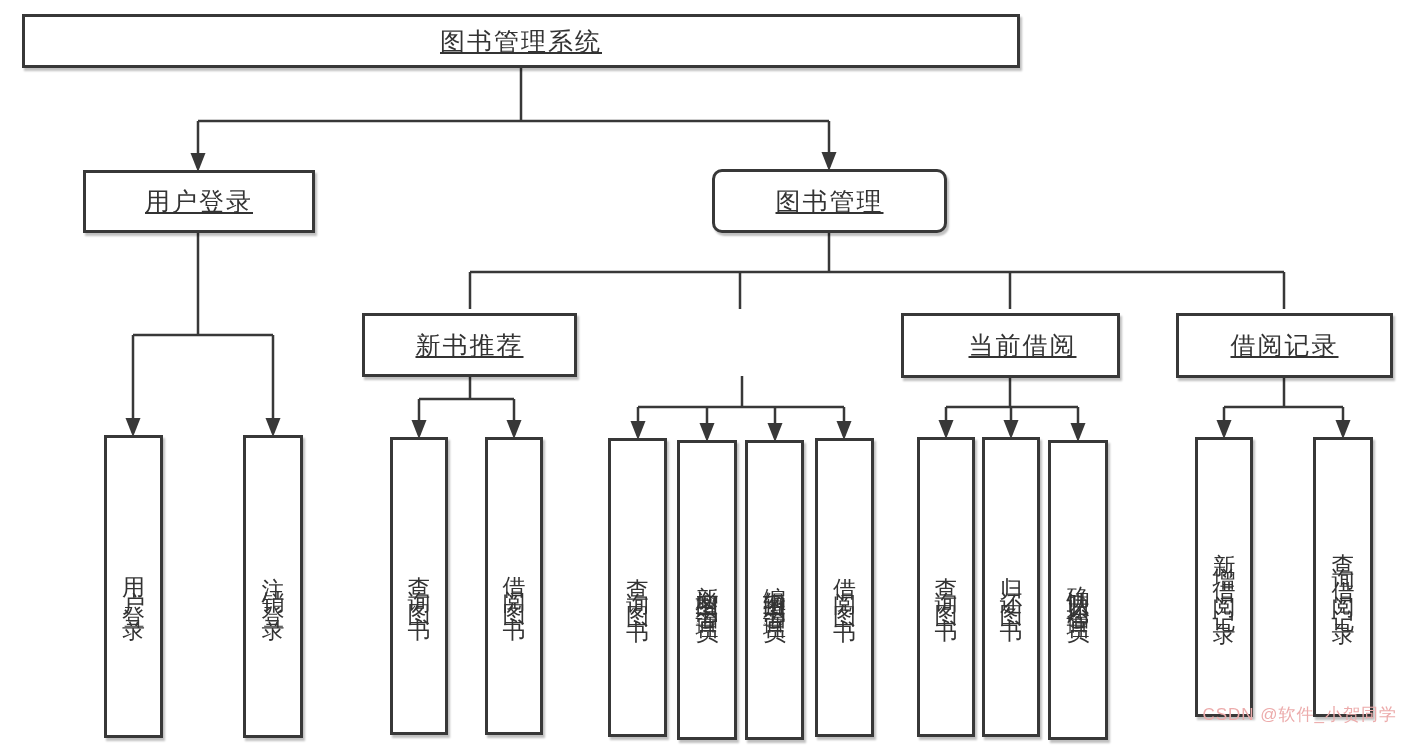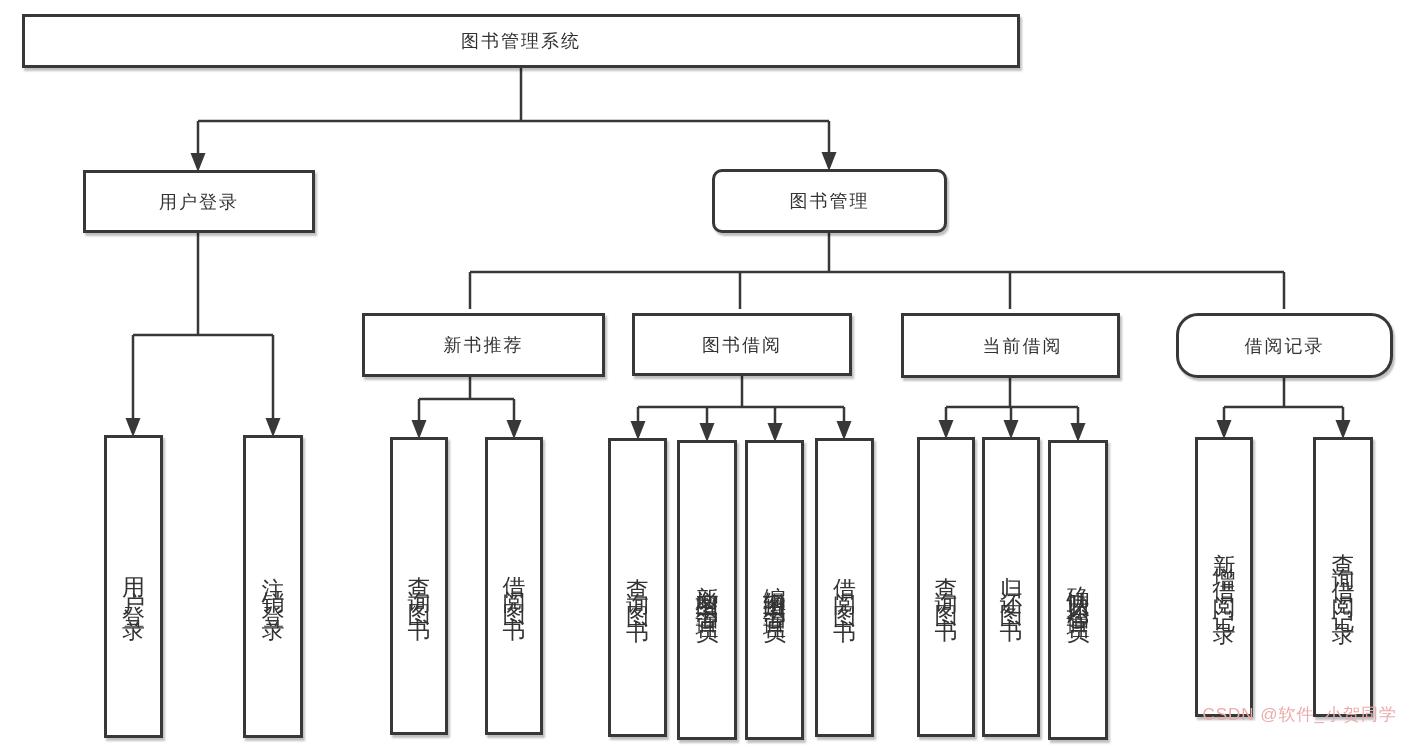--- a/index.html
+++ b/index.html
@@ -8,21 +8,21 @@
     font-family:"Liberation Sans", sans-serif; overflow:hidden;
   }
   .wires { position:absolute; left:0; top:0; width:1405px; height:747px; }
   .node {
     position:absolute; box-sizing:border-box;
     border:3px solid #383838; background:#ffffff; color:#333333;
     display:flex; align-items:center; justify-content:center;
     box-shadow:2px 3px 2px rgba(0,0,0,0.25);
     text-align:center; line-height:1;
   }
-  .hbox { font-size:18px; letter-spacing:2px; }
+  .hbox { font-size:25px; letter-spacing:2px;text-decoration:underline; }
   .vbox {
     writing-mode:vertical-rl; text-orientation:mixed;
     font-size:23px; letter-spacing:14px; line-height:1;
     padding:6px 0;
   }
   .vbox.tight { letter-spacing:5px; }
   .watermark {
     position:absolute; right:8px; bottom:21px;
     font-size:17px; color:#ecabab; letter-spacing:1px; white-space:nowrap;
   }
@@ -60,24 +60,23 @@
   </svg>
 
   <div class="node hbox" style="left:22px; top:14px; width:998px; height:54px;">图书管理系统</div>
 
   <div class="node hbox" style="left:83px; top:170px; width:232px; height:63px;">用户登录</div>
   <div class="node hbox" style="left:712px; top:169px; width:235px; height:64px;border-radius:10px;">图书管理</div>
 
   <div class="node vbox" style="left:104px; top:435px; width:59px; height:303px;">用户登录</div>
   <div class="node vbox" style="left:243px; top:435px; width:60px; height:303px;">注销登录</div>
 
-  <div class="node hbox" style="left:362px; top:313px; width:243px; height:64px;">新书推荐</div>
-  <div class="node hbox" style="left:632px; top:313px; width:220px; height:63px;">图书借阅</div>
+  <div class="node hbox" style="left:362px; top:313px; width:215px; height:64px;">新书推荐</div>
   <div class="node hbox" style="left:901px; top:313px; width:219px; height:65px;padding-left:24px;">当前借阅</div>
-  <div class="node hbox" style="left:1176px; top:313px; width:217px; height:65px;border-radius:22px;">借阅记录</div>
+  <div class="node hbox" style="left:1176px; top:313px; width:217px; height:65px;">借阅记录</div>
 
   <div class="node vbox" style="left:390px; top:437px; width:58px; height:298px;">查询图书</div>
   <div class="node vbox" style="left:485px; top:437px; width:58px; height:298px;">借阅图书</div>
 
   <div class="node vbox" style="left:608px; top:438px; width:59px; height:299px;">查询图书</div>
   <div class="node vbox tight" style="left:677px; top:440px; width:60px; height:300px;">新增图书（管理员）</div>
   <div class="node vbox tight" style="left:745px; top:440px; width:59px; height:300px;">编辑图书（管理员）</div>
   <div class="node vbox" style="left:815px; top:438px; width:59px; height:299px;">借阅图书</div>
 
   <div class="node vbox" style="left:917px; top:437px; width:58px; height:300px;">查询图书</div>

